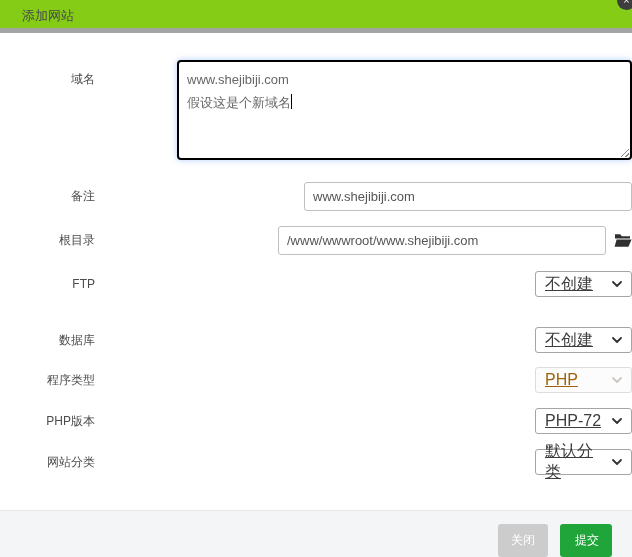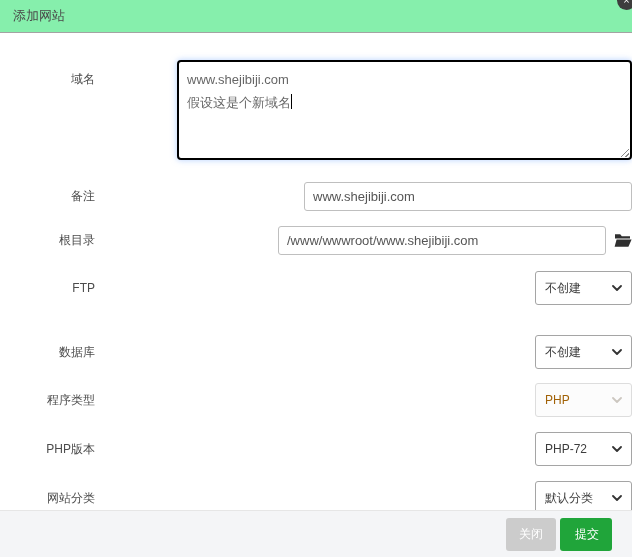--- a/index.html
+++ b/index.html
@@ -4,22 +4,22 @@
 <style>
   * { margin:0; padding:0; box-sizing:border-box; }
   html,body { background:#fff; }
   body { font-family:"Liberation Sans","DejaVu Sans",sans-serif; }
   .dialog {
     position:relative; width:632px; height:557px;
     background:#fff; overflow:hidden;
   }
   
   .hd {
-    height:33px; line-height:32px; border-bottom:1px solid #a3a3a3;
-    padding-left:13px; font-size:13px; color:#4a4a4a; background:#86efac;
+    height:33px; line-height:32px; border-bottom:5px solid #a3a3a3;
+    padding-left:22px; font-size:13px; color:#4a4a4a; background:#84cc16;
   }
   .close-circle {
     position:absolute; top:-9px; right:-4px; width:19px; height:19px;
     border-radius:50%; background:#3d3d3d; color:#fff; font-size:11px;
     text-align:center; line-height:18px; cursor:pointer; z-index:5;
   }
   
   .form { padding-top:27px; }
   .row { display:flex; align-items:center;justify-content:space-between; }
   .lbl { width:95px; text-align:right; font-size:12px; color:#4c4c4c; flex:none; }
@@ -48,35 +48,35 @@
   }
   
   .inp {
     width:328px; height:29px; border:1px solid #bfbfbf; border-radius:3px;
     padding:0 8px; font-size:13px; color:#555; background:#fff; outline:none;
     font-family:inherit;
   }
   .folder { margin-left:8px; display:flex; align-items:center; cursor:pointer; }
   
   .sel {
-    width:97px; height:34px; border:1px solid #a5a5a5; border-radius:3px;
+    width:97px; height:26px; border:1px solid #a5a5a5; border-radius:3px;
     background:#fff; display:flex; align-items:center; justify-content:space-between;
-    padding:0 9px; font-size:12px; color:#3d3d3d; cursor:pointer;
+    padding:0 9px; font-size:16px; color:#3d3d3d; cursor:pointer;text-decoration:underline;
   }
   .sel.disabled {
     border-color:#ddd; color:#a16207; background:#fcfcfc; cursor:default;
   }
   .sel.charset { width:95px; margin-left:8px; }
   .chev { flex:none; margin-left:6px; }
   
   .ft {
     position:absolute; left:0; right:0; bottom:0; height:47px;
     background:#f4f5f7; border-top:1px solid #e6e6e6;
-    display:flex; align-items:center; justify-content:flex-end;
-    padding-right:20px; gap:4px;
+    display:flex; align-items:flex-end; justify-content:flex-end;
+    padding-right:20px; gap:12px;
   }
   .btn {
     border:none; border-radius:3px; color:#fff; font-size:12px;
     padding:8px 13px; cursor:pointer; font-family:inherit;
   }
 </style>
 </head>
 <body>
 
 <div class="dialog">

